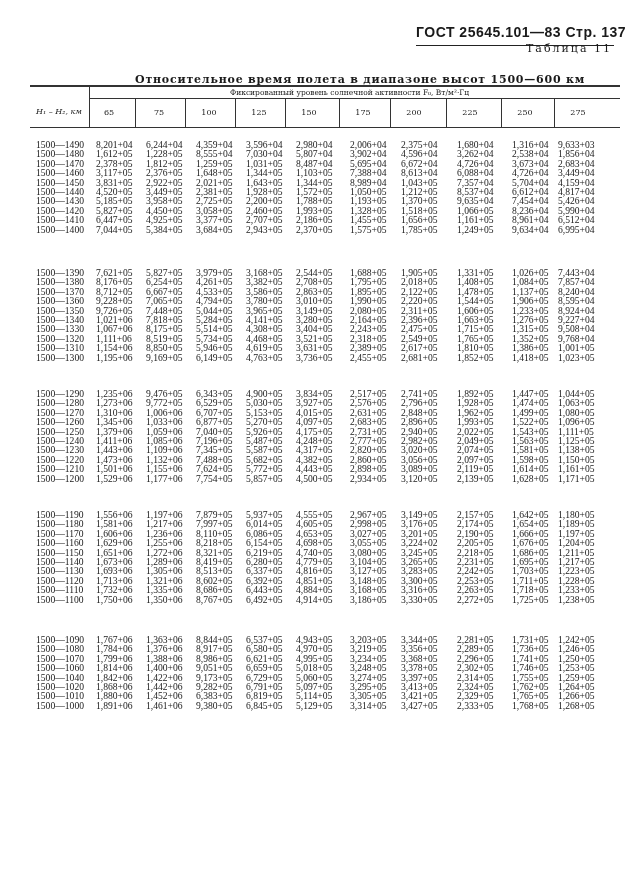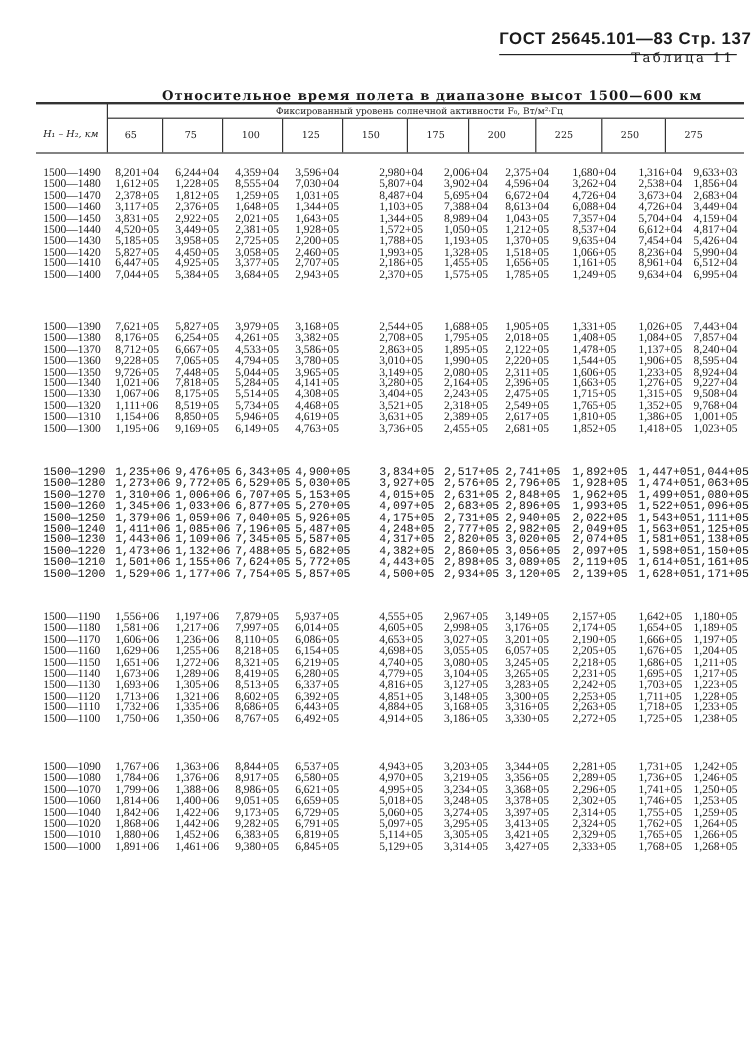--- a/index.html
+++ b/index.html
@@ -10,21 +10,21 @@
   .title { position:absolute; left:135px; top:73px; font-size:11px; font-weight:bold; letter-spacing:0.8px; }
   .rule { position:absolute; background:#333; }
   .colhead-label { position:absolute; left:36px; top:107px; font-size:8px; font-style:italic; }
   .super { position:absolute; left:230px; top:88px; font-size:7.5px; }
   .colnum { position:absolute; top:108px; font-size:8px; text-align:center; width:40px; }
   .block { position:absolute; left:36px; font-family:"Liberation Serif", serif; font-size:9.6px; line-height:9.4px; }
   .row { display:flex; white-space:nowrap; }
   .row span { display:inline-block; }
   .c0 { width:60px; }
   .c { width:50px; }
-  .c5 { width:54px;margin-left:20px; }
+  .c5 { width:54px; }
   .c6 { width:51px; }
   .c7 { width:56px; }
   .c8 { width:55px; }
   .c9 { width:46px; }
 </style>
 </head>
 <body>
 
 <div class="hdr">ГОСТ 25645.101—83 Стр. 137</div>
 <div class="hdr-line"></div>
@@ -318,21 +318,21 @@
         <span class="c">6,149+05</span>
         <span class="c">4,763+05</span>
         <span class="c5">3,736+05</span>
         <span class="c6">2,455+05</span>
         <span class="c7">2,681+05</span>
         <span class="c8">1,852+05</span>
         <span class="c9">1,418+05</span>
         <span class="c9">1,023+05</span>
       </div>
     </div>
-    <div class="block" style="top: 389px; font-family: Liberation Mono, monospace;">
+    <div class="block" style="top: 389px;">
       <div class="row">
         <span class="c0">1500—1290</span>
         <span class="c">1,235+06</span>
         <span class="c">9,476+05</span>
         <span class="c">6,343+05</span>
         <span class="c">4,900+05</span>
         <span class="c5">3,834+05</span>
         <span class="c6">2,517+05</span>
         <span class="c7">2,741+05</span>
         <span class="c8">1,892+05</span>
@@ -498,21 +498,21 @@
         <span class="c9">1,197+05</span>
       </div>
       <div class="row">
         <span class="c0">1500—1160</span>
         <span class="c">1,629+06</span>
         <span class="c">1,255+06</span>
         <span class="c">8,218+05</span>
         <span class="c">6,154+05</span>
         <span class="c5">4,698+05</span>
         <span class="c6">3,055+05</span>
-        <span class="c7">6,057+05</span>
+        <span class="c7">3,224+02</span>
         <span class="c8">2,205+05</span>
         <span class="c9">1,676+05</span>
         <span class="c9">1,204+05</span>
       </div>
       <div class="row">
         <span class="c0">1500—1150</span>
         <span class="c">1,651+06</span>
         <span class="c">1,272+06</span>
         <span class="c">8,321+05</span>
         <span class="c">6,219+05</span>

